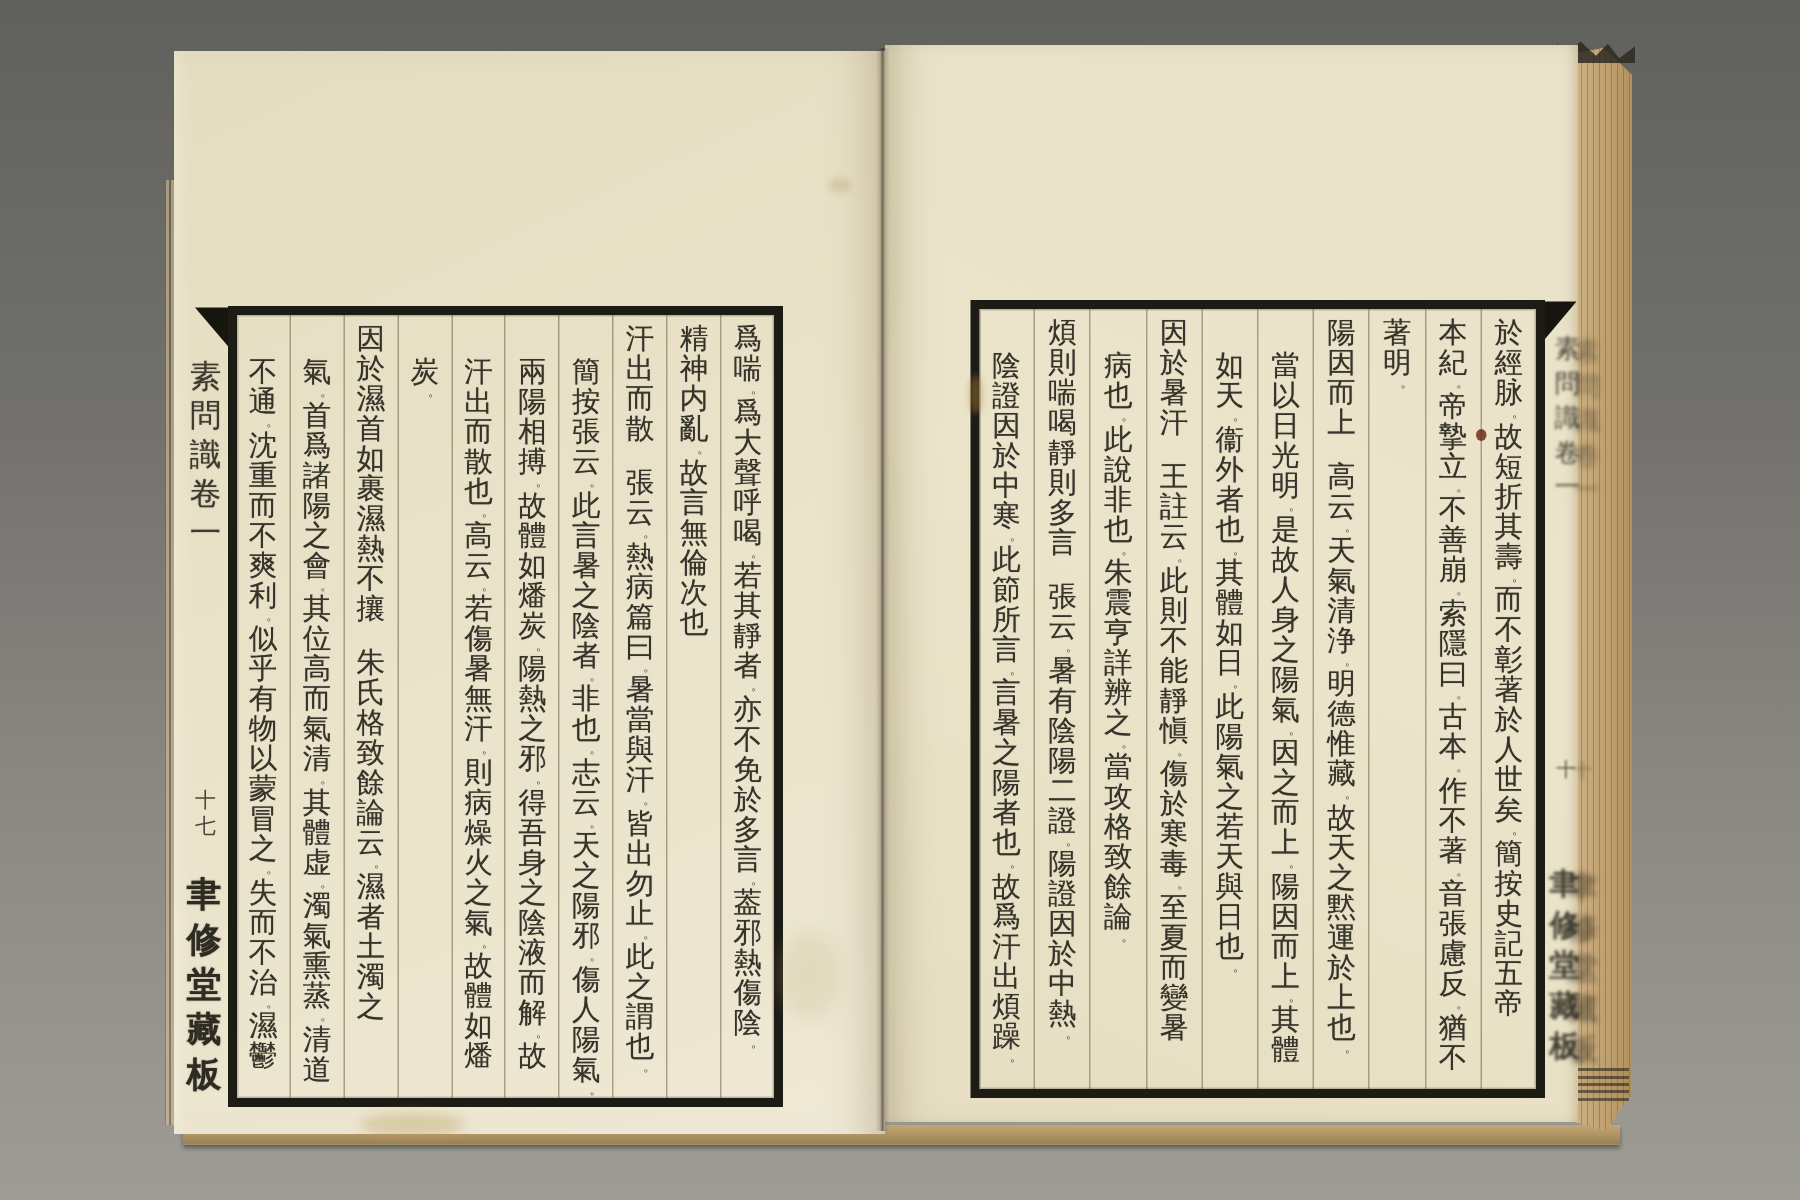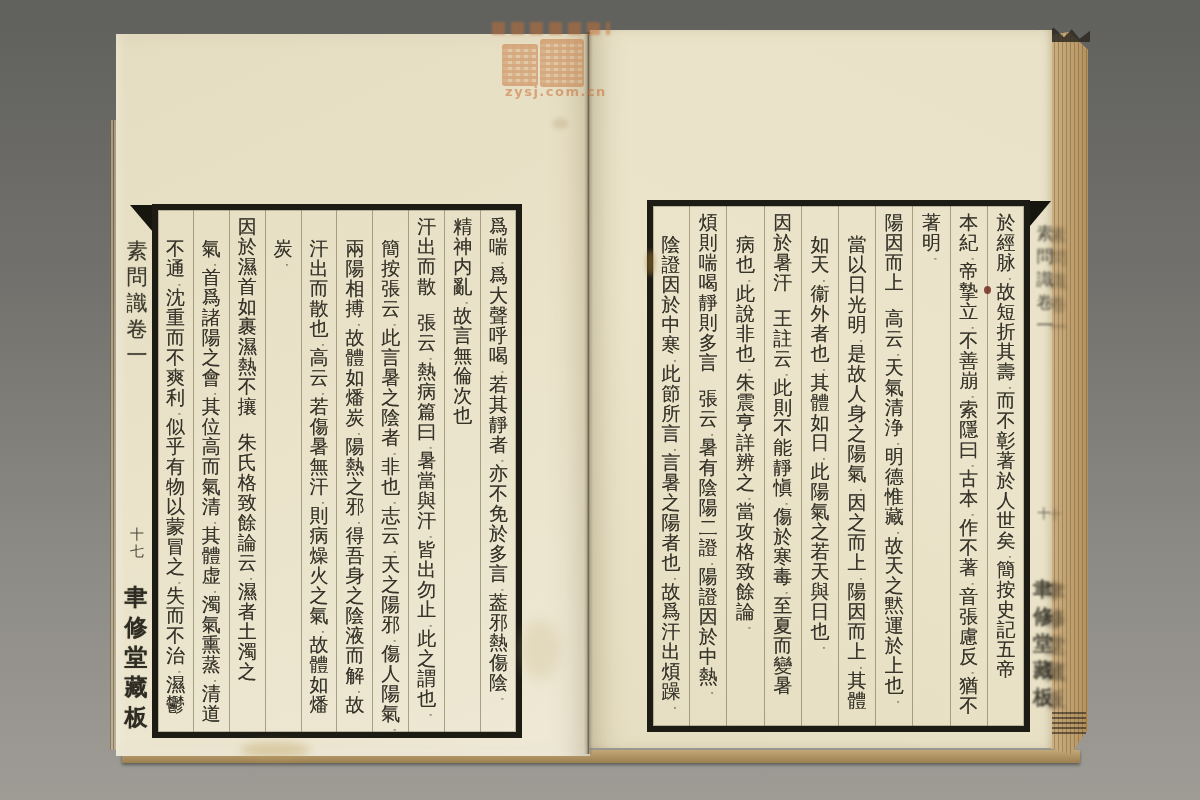--- a/index.html
+++ b/index.html
@@ -674,26 +674,20 @@
             <span class="ch note">煩</span>
             <span class="ch note">躁</span>
             <span class="pu">。</span>
           </div>
         </div>
       </div>
   </div>
 
   <div id="gutter"></div>
 
-  <div id="watermark">
-    <div id="wm-strip"></div>
-    <div id="wm-seal-1" class="wm-seal"></div>
-    <div id="wm-seal-2" class="wm-seal"></div>
-    <div id="wm-url">zysj.com.cn</div>
-  </div>
 
   <div id="stain-red" class="stain"></div>
   <div id="stain-tan" class="stain"></div>
   <div id="stain-bottom" class="stain"></div>
   <div id="stain-top" class="stain"></div>
   <div id="stain-fold" class="stain"></div>
 
 </div>
 
 </body></html>

